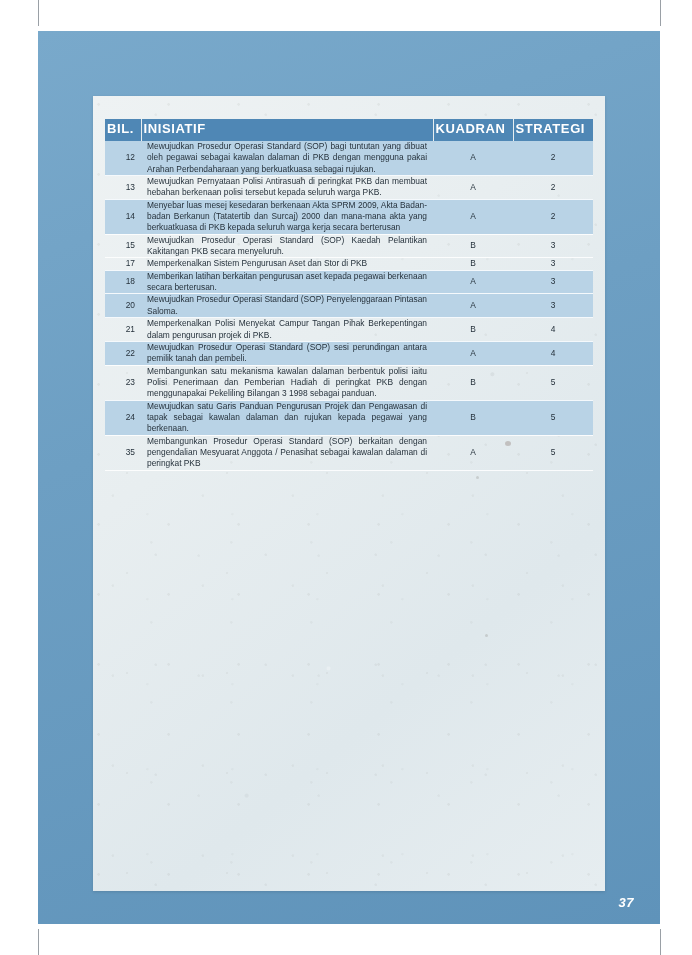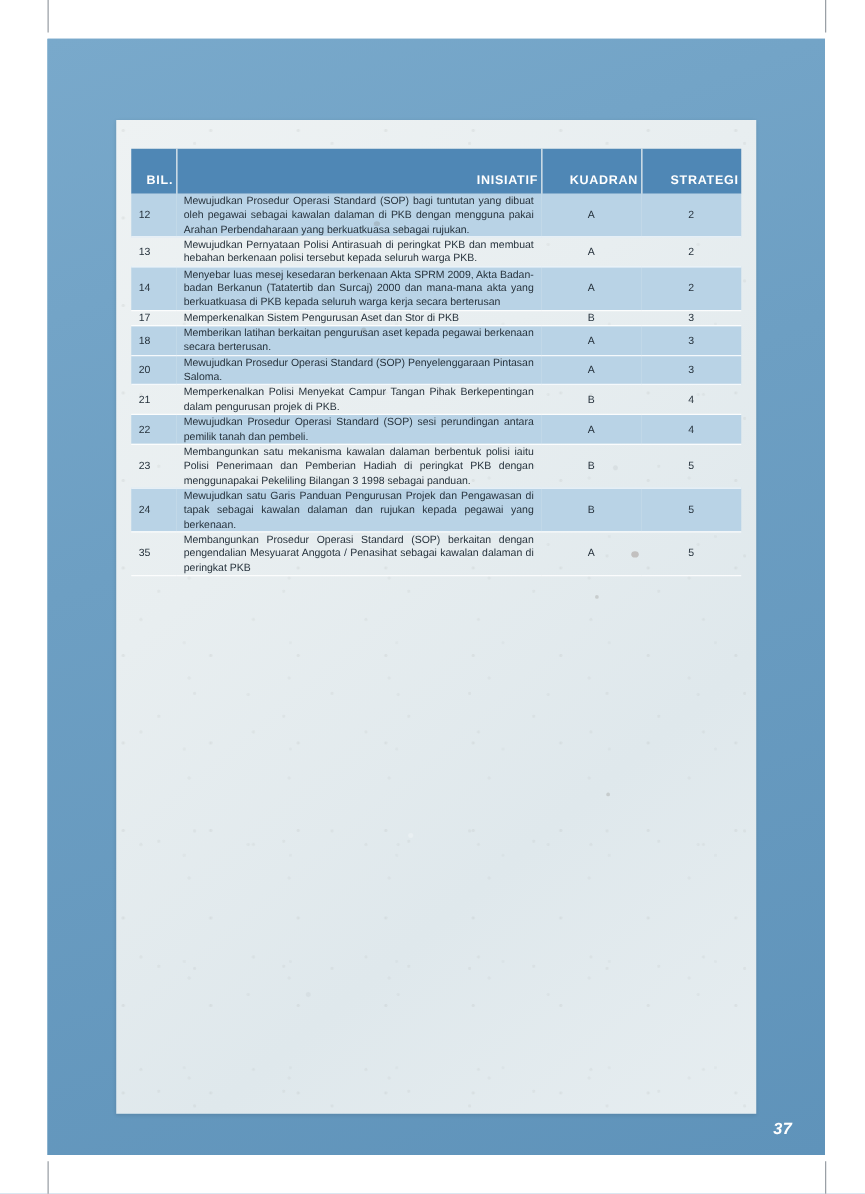--- a/index.html
+++ b/index.html
@@ -78,25 +78,25 @@
     top: 23px;
     width: 488px;
     border-collapse: collapse;
     table-layout: fixed;
     z-index: 2;
   }
 
   table.data-table thead th {
     background: #4f87b5;
     color: #ffffff;
-    font-size: 10px;
+    font-size: 13px;
     font-weight: bold;
     letter-spacing: 0.6px;
-    text-align: right;
-    padding: 20px 2px 5px 2px;
+    text-align: left;
+    padding: 2px 2px 5px 2px;
     border-right: 1px solid #e8eef0;
     text-transform: uppercase;
   }
   table.data-table thead th:last-child { border-right: none; }
 
   col.c-bil { width: 36px; }
   col.c-ini { width: 292px; }
   col.c-kua { width: 80px; }
   col.c-str { width: 80px; }
 
@@ -108,21 +108,21 @@
     vertical-align: middle;
     border-bottom: 1px solid rgba(255,255,255,0.85);
   }
   table.data-table tbody tr.alt td {
     background: #b9d3e6;
   }
   table.data-table tbody tr.plain td {
     background: transparent;
   }
   td.cell-bil {
-    text-align: left;
+    text-align: right;
     font-size: 8.6px;
     color: #26323c;
   }
   td.cell-ini {
     text-align: justify;
     padding-right: 9px;
   }
   td.cell-kua, td.cell-str {
     text-align: center;
     font-size: 8.6px;
@@ -199,20 +199,26 @@
             <td class="cell-kua">A</td>
             <td class="cell-str">2</td>
           </tr>
           <tr class="alt">
             <td class="cell-bil">14</td>
             <td class="cell-ini">Menyebar luas mesej kesedaran berkenaan Akta SPRM 2009, Akta Badan-badan Berkanun (Tatatertib dan Surcaj) 2000 dan mana-mana akta yang berkuatkuasa di PKB kepada seluruh warga kerja secara berterusan</td>
             <td class="cell-kua">A</td>
             <td class="cell-str">2</td>
           </tr>
           <tr class="plain">
+            <td class="cell-bil">15</td>
+            <td class="cell-ini">Mewujudkan Prosedur Operasi Standard (SOP) Kaedah Pelantikan Kakitangan PKB secara menyeluruh.</td>
+            <td class="cell-kua">B</td>
+            <td class="cell-str">3</td>
+          </tr>
+          <tr class="plain">
             <td class="cell-bil">17</td>
             <td class="cell-ini">Memperkenalkan Sistem Pengurusan Aset dan Stor di PKB</td>
             <td class="cell-kua">B</td>
             <td class="cell-str">3</td>
           </tr>
           <tr class="alt">
             <td class="cell-bil">18</td>
             <td class="cell-ini">Memberikan latihan berkaitan pengurusan aset kepada pegawai berkenaan secara berterusan.</td>
             <td class="cell-kua">A</td>
             <td class="cell-str">3</td>

